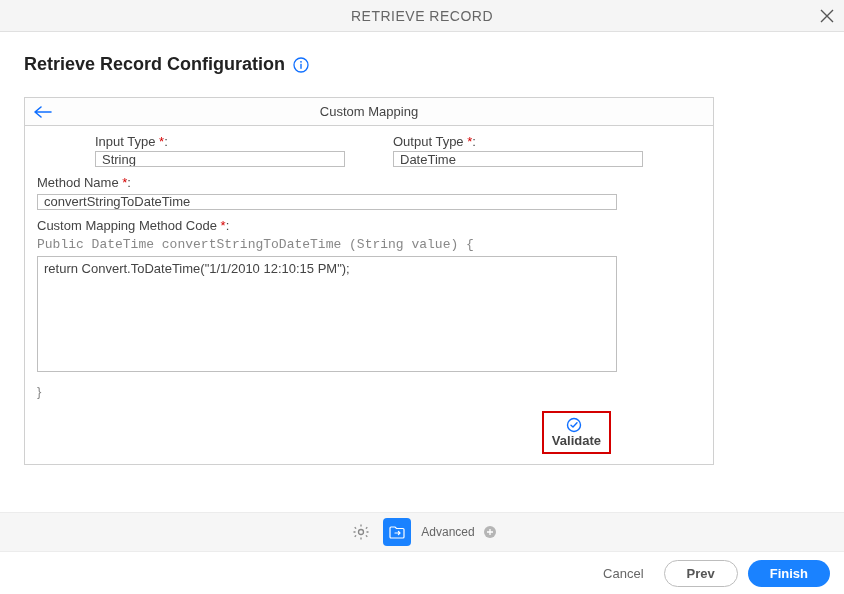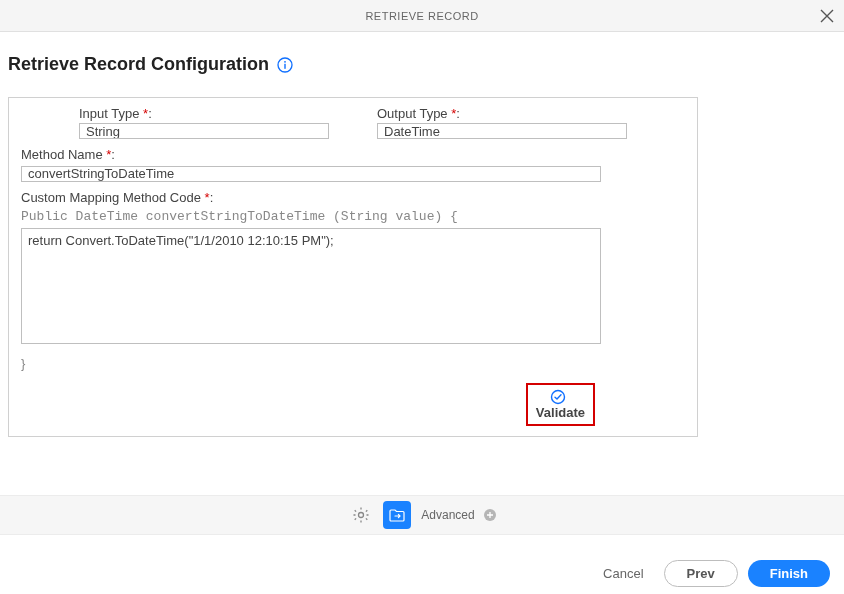--- a/index.html
+++ b/index.html
@@ -1,21 +1,21 @@
 <!DOCTYPE html>
 <html><head>
   <meta charset="utf-8">
   <style>
     * { margin: 0; padding: 0; box-sizing: border-box; }
     body { font-family: -apple-system, BlinkMacSystemFont, "Segoe UI", Arial, sans-serif; color: #333; width: 844px; height: 594px; background: #fff; overflow: hidden; position: relative; }
     .modal-header { background: #f5f5f5; height: 32px; display: flex; align-items: center; justify-content: center; position: relative; border-bottom: 1px solid #e0e0e0; }
-    .modal-header-title { font-size: 11px; color: #666; letter-spacing: 0.5px; text-align: right; }
+    .modal-header-title { font-size: 14px; color: #666; letter-spacing: 0.5px; text-align: right; }
     .close-btn { position: absolute; right: 8px; top: 50%; transform: translateY(-50%); width: 18px; height: 18px; display: flex; align-items: center; justify-content: center; cursor: pointer; color: #555; }
     .close-btn svg { width: 14px; height: 14px; }
-    .content-wrapper { padding: 22px 14px 0 8px; }
+    .content-wrapper { padding: 22px 14px 0 24px; }
     .page-title-row { display: flex; align-items: center; margin-bottom: 22px; }
     .page-title { font-size: 18px; font-weight: 600; color: #222; margin-right: 8px; }
     .info-icon { color: #0f6fff; display: inline-flex; align-items: center; }
     .info-icon svg { width: 16px; height: 16px; }
     .panel { border: 1px solid #d0d0d0; width: 690px; }
     .panel-header { height: 28px; background: #fdfdfd; border-bottom: 1px solid #d0d0d0; position: relative; display: flex; align-items: center; justify-content: center; }
     .back-arrow { position: absolute; left: 8px; top: 50%; transform: translateY(-50%); color: #0f6fff; cursor: pointer; display: flex; }
     .back-arrow svg { width: 20px; height: 14px; }
     .panel-header-title { font-size: 13px; color: #444; }
     .panel-body { padding: 8px 12px 10px 12px; }
@@ -25,21 +25,21 @@
     .required { color: #d40000; }
     .text-input { border: 1px solid #bfbfbf; height: 16px; padding: 2px 6px; font-size: 13px; color: #444; width: 250px; background: #fff; }
     .full-width .text-input, .full-width .code-area { width: 580px; }
     .full-group { margin-bottom: 8px; }
     .sig-line { font-size: 13px; color: #888; margin-top: 4px; margin-bottom: 4px; font-family: Liberation Mono, monospace; }
     .code-area { border: 1px solid #bfbfbf; height: 116px; padding: 4px 6px; font-size: 13px; color: #444; width: 580px; font-family: inherit; resize: none; background: #fff; }
     .close-brace { font-size: 13px; color: #888; margin-top: 8px; }
     .validate-row { display: flex; justify-content: flex-end; padding: 0 90px 0 0; margin-top: 12px; }
     .validate-btn { display: inline-flex; align-items: center; border: 2px solid #d40000; padding: 4px 8px; cursor: pointer; font-size: 13px; color: #444; font-weight: 600; flex-direction: column; }
     .validate-btn svg { width: 16px; height: 16px; margin-right: 4px; color: #0f6fff; }
-    .toolbar { position: absolute; left: 0; right: 0; top: 495px; height: 40px; background: #f6f6f6; display: flex; align-items: center; justify-content: center; gap: 8px; border-top: 1px solid #ececec; border-bottom: 1px solid #ececec; }
+    .toolbar { position: absolute; left: 0; right: 0; top: 512px; height: 40px; background: #f6f6f6; display: flex; align-items: center; justify-content: center; gap: 8px; border-top: 1px solid #ececec; border-bottom: 1px solid #ececec; }
     .toolbar-icon { display: flex; align-items: center; justify-content: center; width: 28px; height: 28px; cursor: pointer; }
     .toolbar-icon svg { width: 18px; height: 18px; }
     .toolbar-icon.gear { color: #888; }
     .toolbar-icon.folder { background: #1a82ff; color: #fff; border-radius: 4px; }
     .adv-label { font-size: 12px; color: #666; margin-left: 2px; }
     .plus-circle { width: 14px; height: 14px; display: inline-flex; align-items: center; justify-content: center; color: #888; }
     .plus-circle svg { width: 14px; height: 14px; }
     .footer { position: absolute; bottom: 0; left: 0; right: 0; height: 42px; display: flex; align-items: center; justify-content: flex-end; padding-right: 14px; gap: 10px; }
     .btn-cancel { font-size: 13px; color: #666; cursor: pointer; padding: 6px 10px; }
     .btn-prev { font-size: 13px; color: #555; font-weight: 600; border: 1px solid #bdbdbd; background: #fff; border-radius: 16px; padding: 5px 22px; cursor: pointer; }
@@ -63,20 +63,28 @@
     <span class="info-icon">
       <svg viewBox="0 0 16 16">
           <circle cx="8" cy="8" r="7" stroke="currentColor" stroke-width="1.3" fill="none"></circle>
           <circle cx="8" cy="4.8" r="0.9" fill="currentColor"></circle>
           <rect x="7.3" y="6.8" width="1.4" height="5" fill="currentColor"></rect>
         </svg>
     </span>
   </div>
 
   <div class="panel">
+    <div class="panel-header">
+      <div class="back-arrow">
+        <svg viewBox="0 0 20 14">
+            <path d="M8 2 L2 7 L8 12 M2 7 L18 7" stroke="currentColor" stroke-width="1.6" fill="none" stroke-linecap="round" stroke-linejoin="round"></path>
+          </svg>
+      </div>
+      <span class="panel-header-title">Custom Mapping</span>
+    </div>
     <div class="panel-body">
 
       <div class="form-row">
         <div class="form-group">
           <div class="label"><span>Input Type</span> <span class="required">*</span><span>:</span></div>
           <input type="text" class="text-input" value="String" style="">
         </div>
         <div class="form-group">
           <div class="label"><span>Output Type</span> <span class="required">*</span><span>:</span></div>
           <input type="text" class="text-input" value="DateTime" style="">

